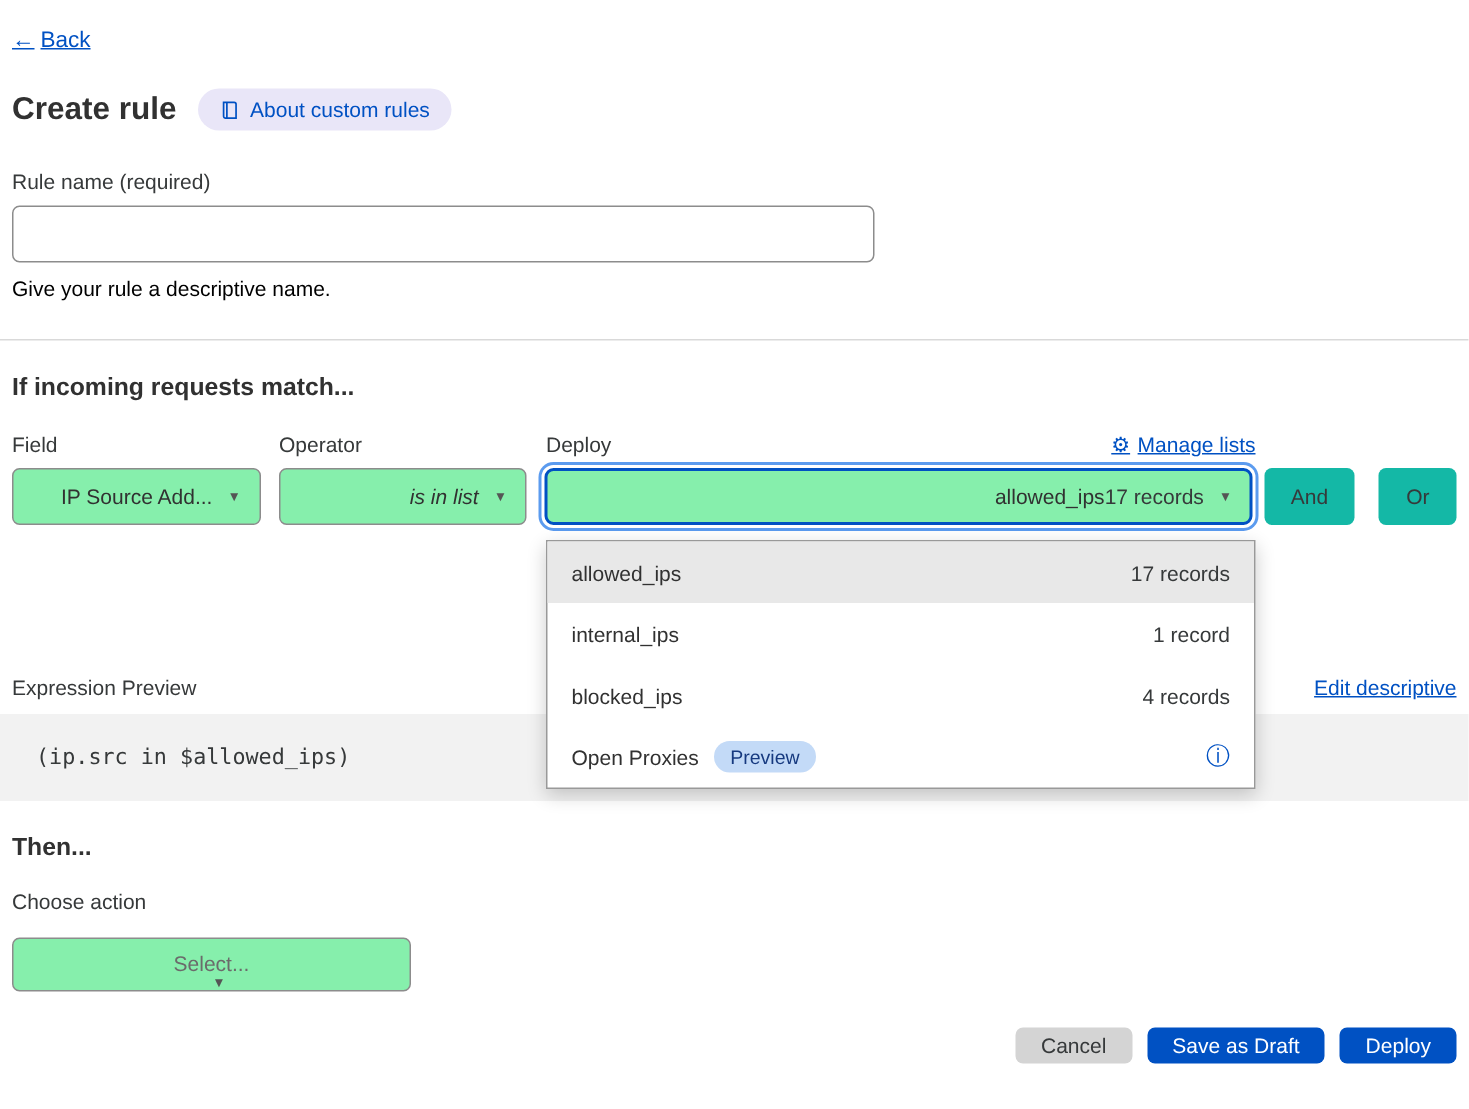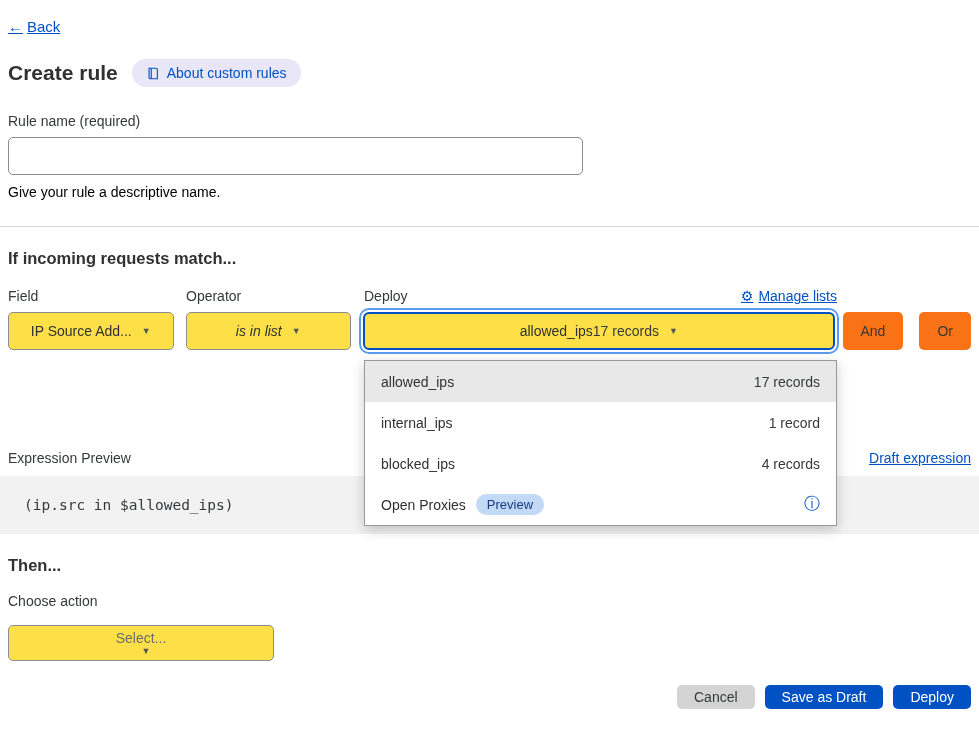--- a/index.html
+++ b/index.html
@@ -43,38 +43,38 @@
   
   .labels-row { display:flex; margin-top:20px; font-size:14px; align-items:center; }
   .lbl-field, .lbl-operator { width:166px; margin-right:12px; }
   .lbl-value-wrap { width:473px; display:flex; justify-content:space-between; align-items:center; }
   .manage-lists { display:inline-flex; align-items:center; gap:5px; font-size:14px; }
   .gear-glyph { font-size:14px; text-decoration:none; display:inline-block; }
 
   
   .controls-row { display:flex; align-items:center; margin-top:8px; position:relative; }
   .select {
-    height:38px; background:#fde047; border:1px solid #8c8c8c; border-radius:5px;
-    display:flex; align-items:center; justify-content:center;
+    height:38px; background:#86efac; border:1px solid #8c8c8c; border-radius:5px;
+    display:flex; align-items:center; justify-content:flex-end;
     padding:0 12px; cursor:pointer; font-size:14px; color:#313131;
   }
   .sel-field { width:166px; margin-right:12px; }
   .sel-operator { width:166px; margin-right:12px;font-style:italic; }
   .sel-value { width:473px; margin-right:8px; }
   .select--focused {
     border:2px solid #0051c3; border-radius:6px; padding:0 11px;
     box-shadow: 0 0 0 2px #ffffff, 0 0 0 4px #5b9bef;
   }
   .caret { font-size:9px; color:#555; margin-left:10px; }
   .sel-right { display:flex; align-items:center; }
   .sel-detail { color:#36393a; }
 
   .gray-btn {
     height:38px; padding:0 18px; border:none; border-radius:5px;
-    background:#f97316; color:#36393a; font-size:14px; cursor:pointer;
+    background:#14b8a6; color:#36393a; font-size:14px; cursor:pointer;
     font-family:"Liberation Sans", sans-serif;
   }
   .btn-and { margin-right:16px; }
 
   
   .dropdown-panel {
     position:absolute; top:calc(100% + 10px); left:356px; width:473px;
     background:#fff; border:1px solid #999;
     box-shadow:0 4px 12px rgba(0,0,0,0.2); z-index:10;
   }
@@ -196,21 +196,21 @@
           <span>Open Proxies</span>
           <span class="managed-badge">Preview</span>
         </span>
         <span class="info-glyph">ⓘ</span>
       </div>
     </div>
   </div>
 
   <div class="expression-row">
     <span>Expression Preview</span>
-    <a class="link">Draft expression</a>
+    <a class="link">Edit descriptive</a>
   </div>
 
   <div class="expression-band">
     <span class="expression-code">(ip.src in $allowed_ips)</span>
   </div>
 
   <h2 class="section-heading">Then...</h2>
 
   <div class="field-label" style="margin-top:18px;">Choose action</div>
   <div class="select action-select">

